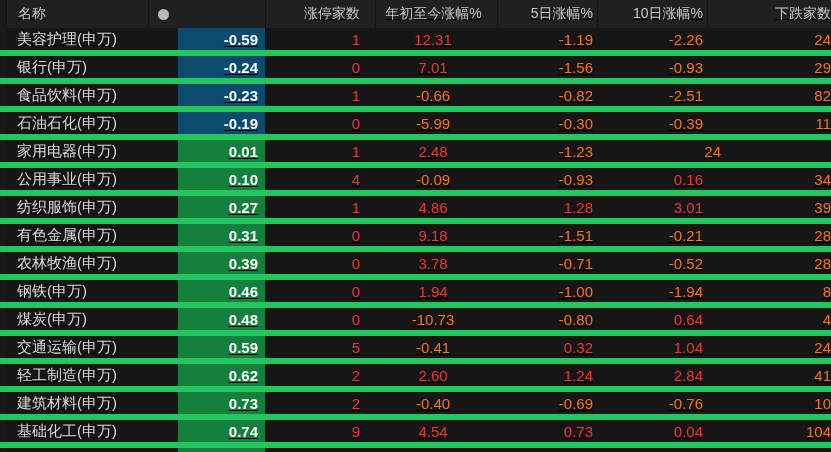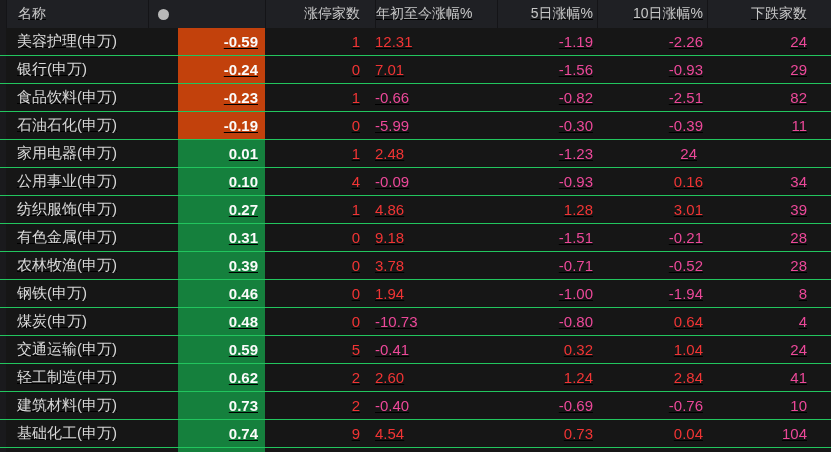--- a/index.html
+++ b/index.html
@@ -20,44 +20,44 @@
   .hdr .cell{
     display:flex;align-items:center;box-sizing:border-box;
     border-left:1px solid #141417;
     white-space:nowrap;overflow:hidden;
   }
   .hdr .cell:first-child{border-left:none;}
 
   
   .row{
     display:flex;height:28px;flex:0 0 28px;
-    border-bottom:1px solid #22c55e;box-sizing:border-box;
+    border-bottom:6px solid #22c55e;box-sizing:border-box;
     font-size:15px;align-items:stretch;background:#161616;
   }
   .cell{display:flex;align-items:center;box-sizing:border-box;white-space:nowrap;}
 
   
   .c-gutter{width:6px;flex:0 0 6px;background:#1a1a1d;}
   .c-name  {width:142px;flex:0 0 142px;padding-left:11px;justify-content:flex-start;}
   .c-dot   {width:30px;flex:0 0 30px;justify-content:center;}
   .c-chg   {width:87px;flex:0 0 87px;padding-right:7px;justify-content:flex-end;}
   .c-limit {width:110px;flex:0 0 110px;padding-right:15px;justify-content:flex-end;}
-  .c-ytd   {width:122px;flex:0 0 122px;padding-right:6px;justify-content:flex-start;}
+  .c-ytd   {width:122px;flex:0 0 122px;padding-right:6px;justify-content:center;}
   .c-d5    {width:100px;flex:0 0 100px;padding-right:4px;justify-content:flex-end;}
   .c-d10   {width:110px;flex:0 0 110px;padding-right:4px;justify-content:flex-end;}
-  .c-dec   {width:124px;flex:0 0 124px;padding-right:24px;justify-content:flex-end;}
+  .c-dec   {width:124px;flex:0 0 124px;justify-content:flex-end;}
 
   .hdr .c-chg{padding-right:10px;}
 
   .name-txt{color:#d9d9d9;}
   .chg-cell{color:#fbfbfb;font-weight:600;}
   .bg-up  {background:#15803d;}
-  .bg-down{background:#c2410c;}
+  .bg-down{background:#0c4a6e;}
   .t-up  {color:#f03434;}
-  .t-down{color:#ec4899;}
+  .t-down{color:#f97316;}
 
   .dot-glyph{
     width:11px;height:11px;border-radius:50%;
     background:#b9b9b9;display:inline-block;
   }
   .sort-arrow{color:#f8442a;margin-left:5px;font-size:14px;font-weight:700;}
 
   .partial .cell{border:none;}
 </style>
 </head>

